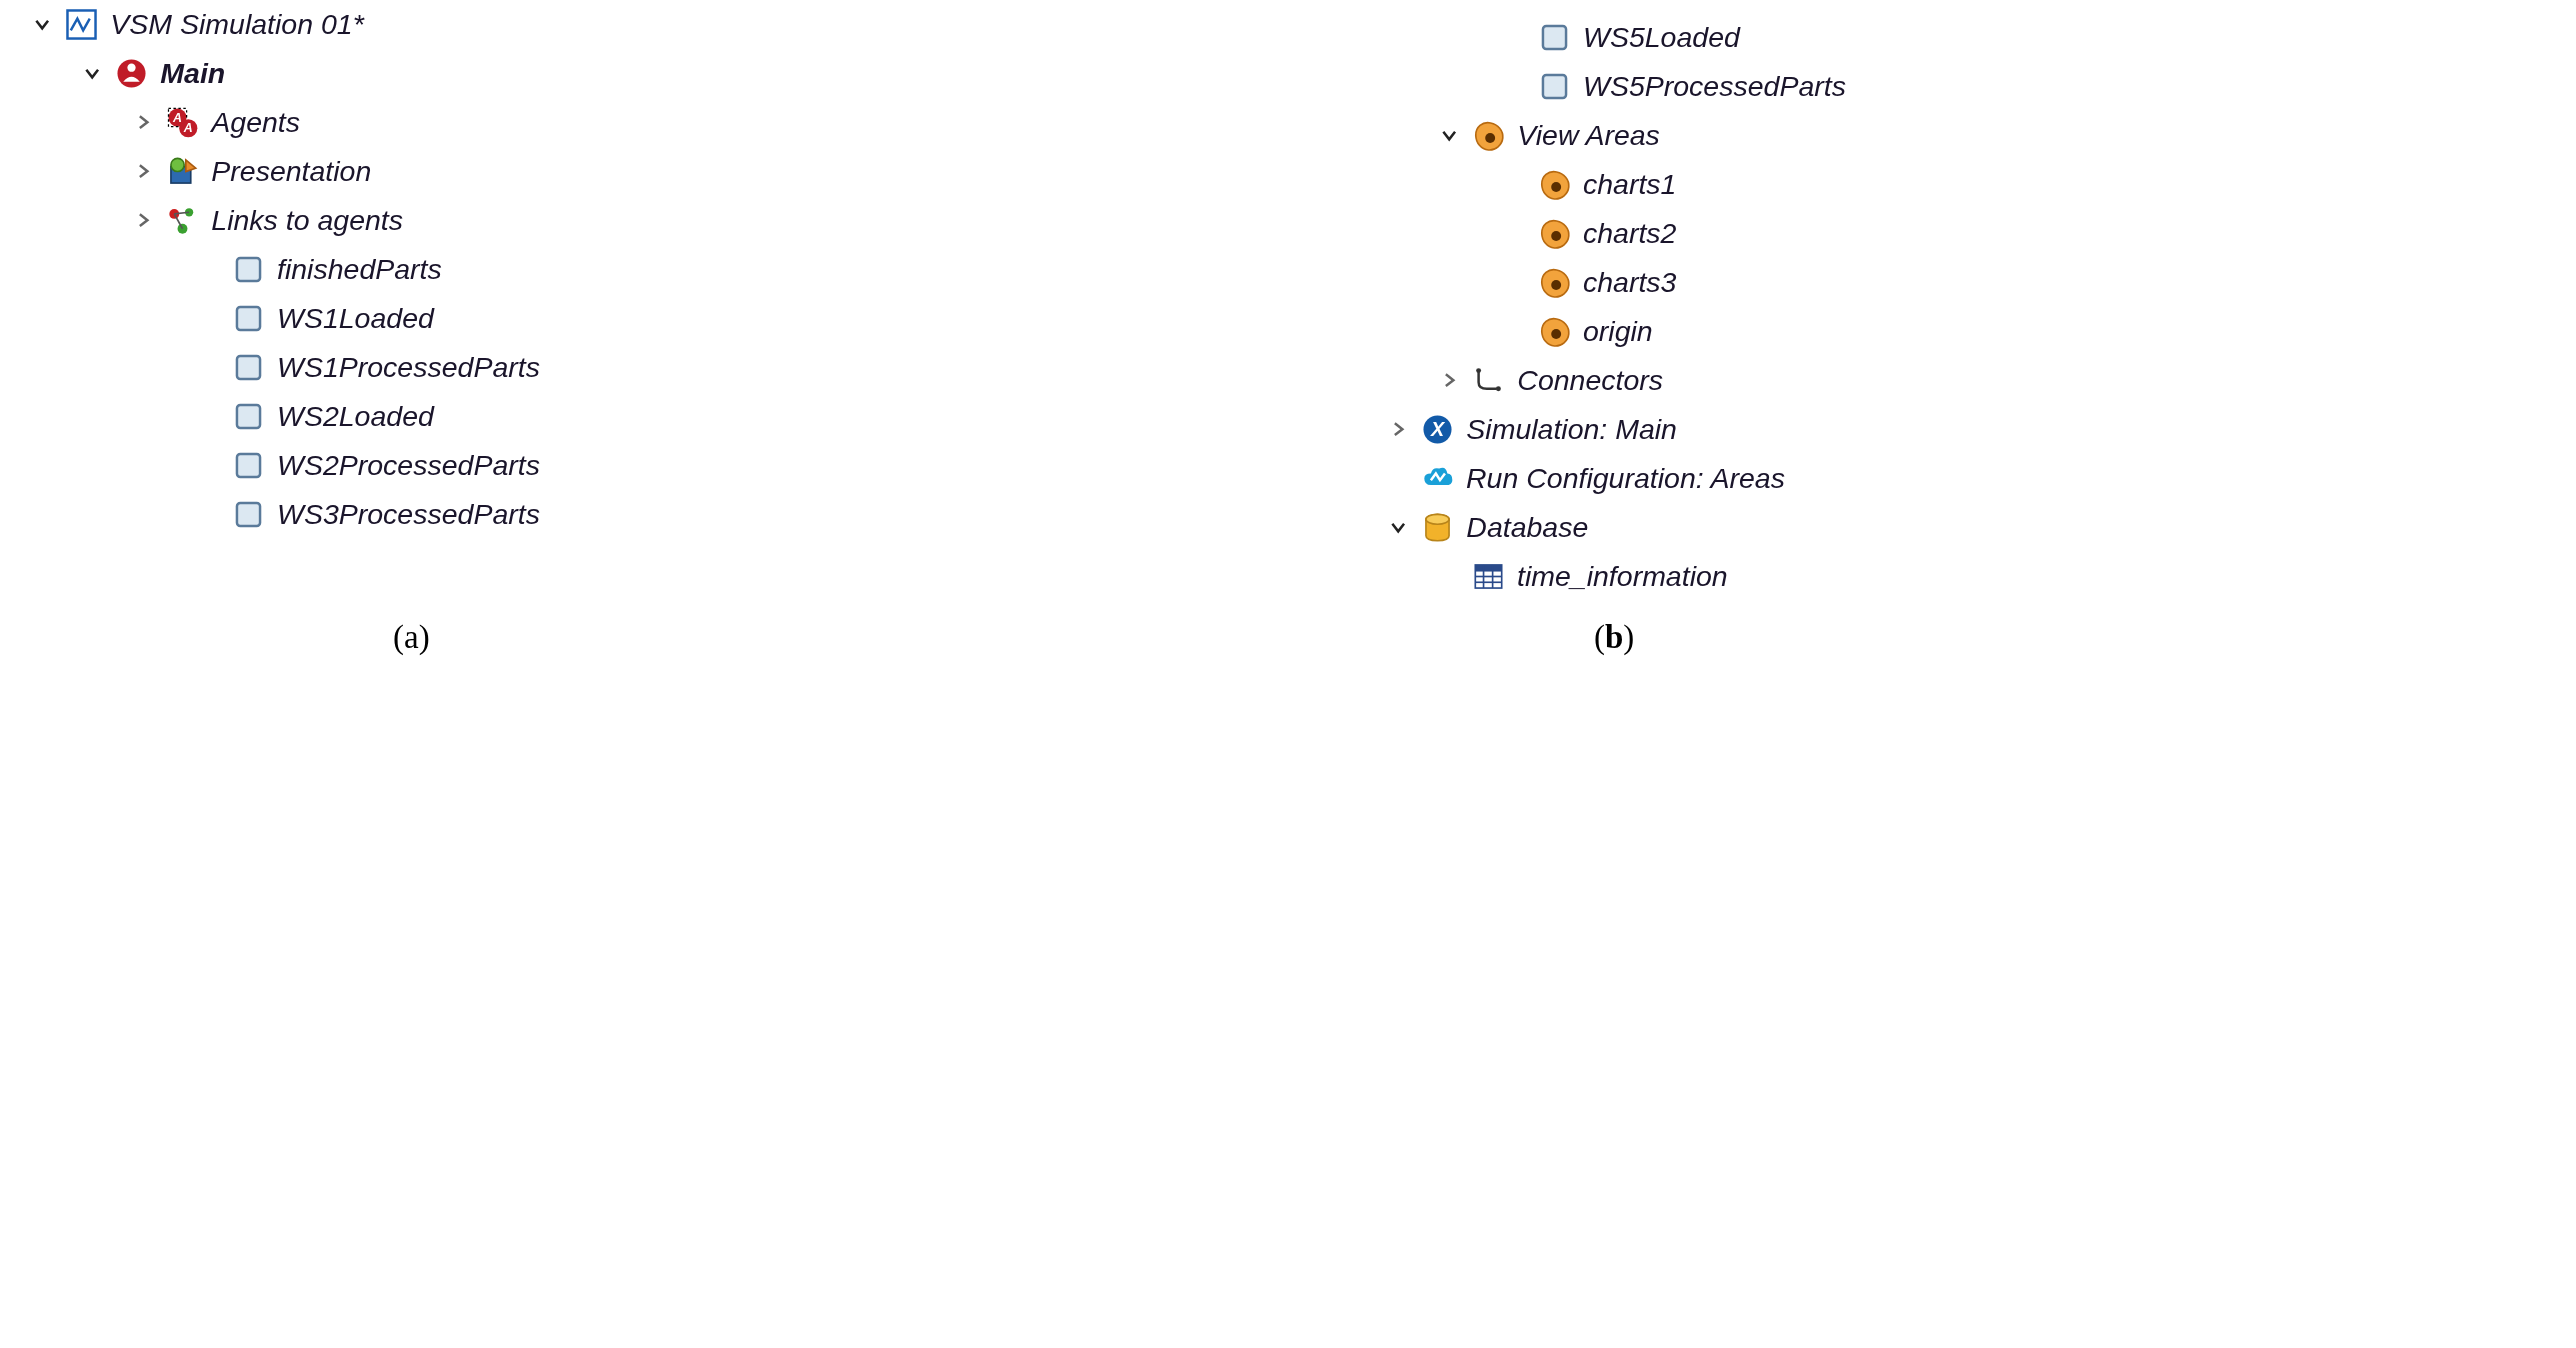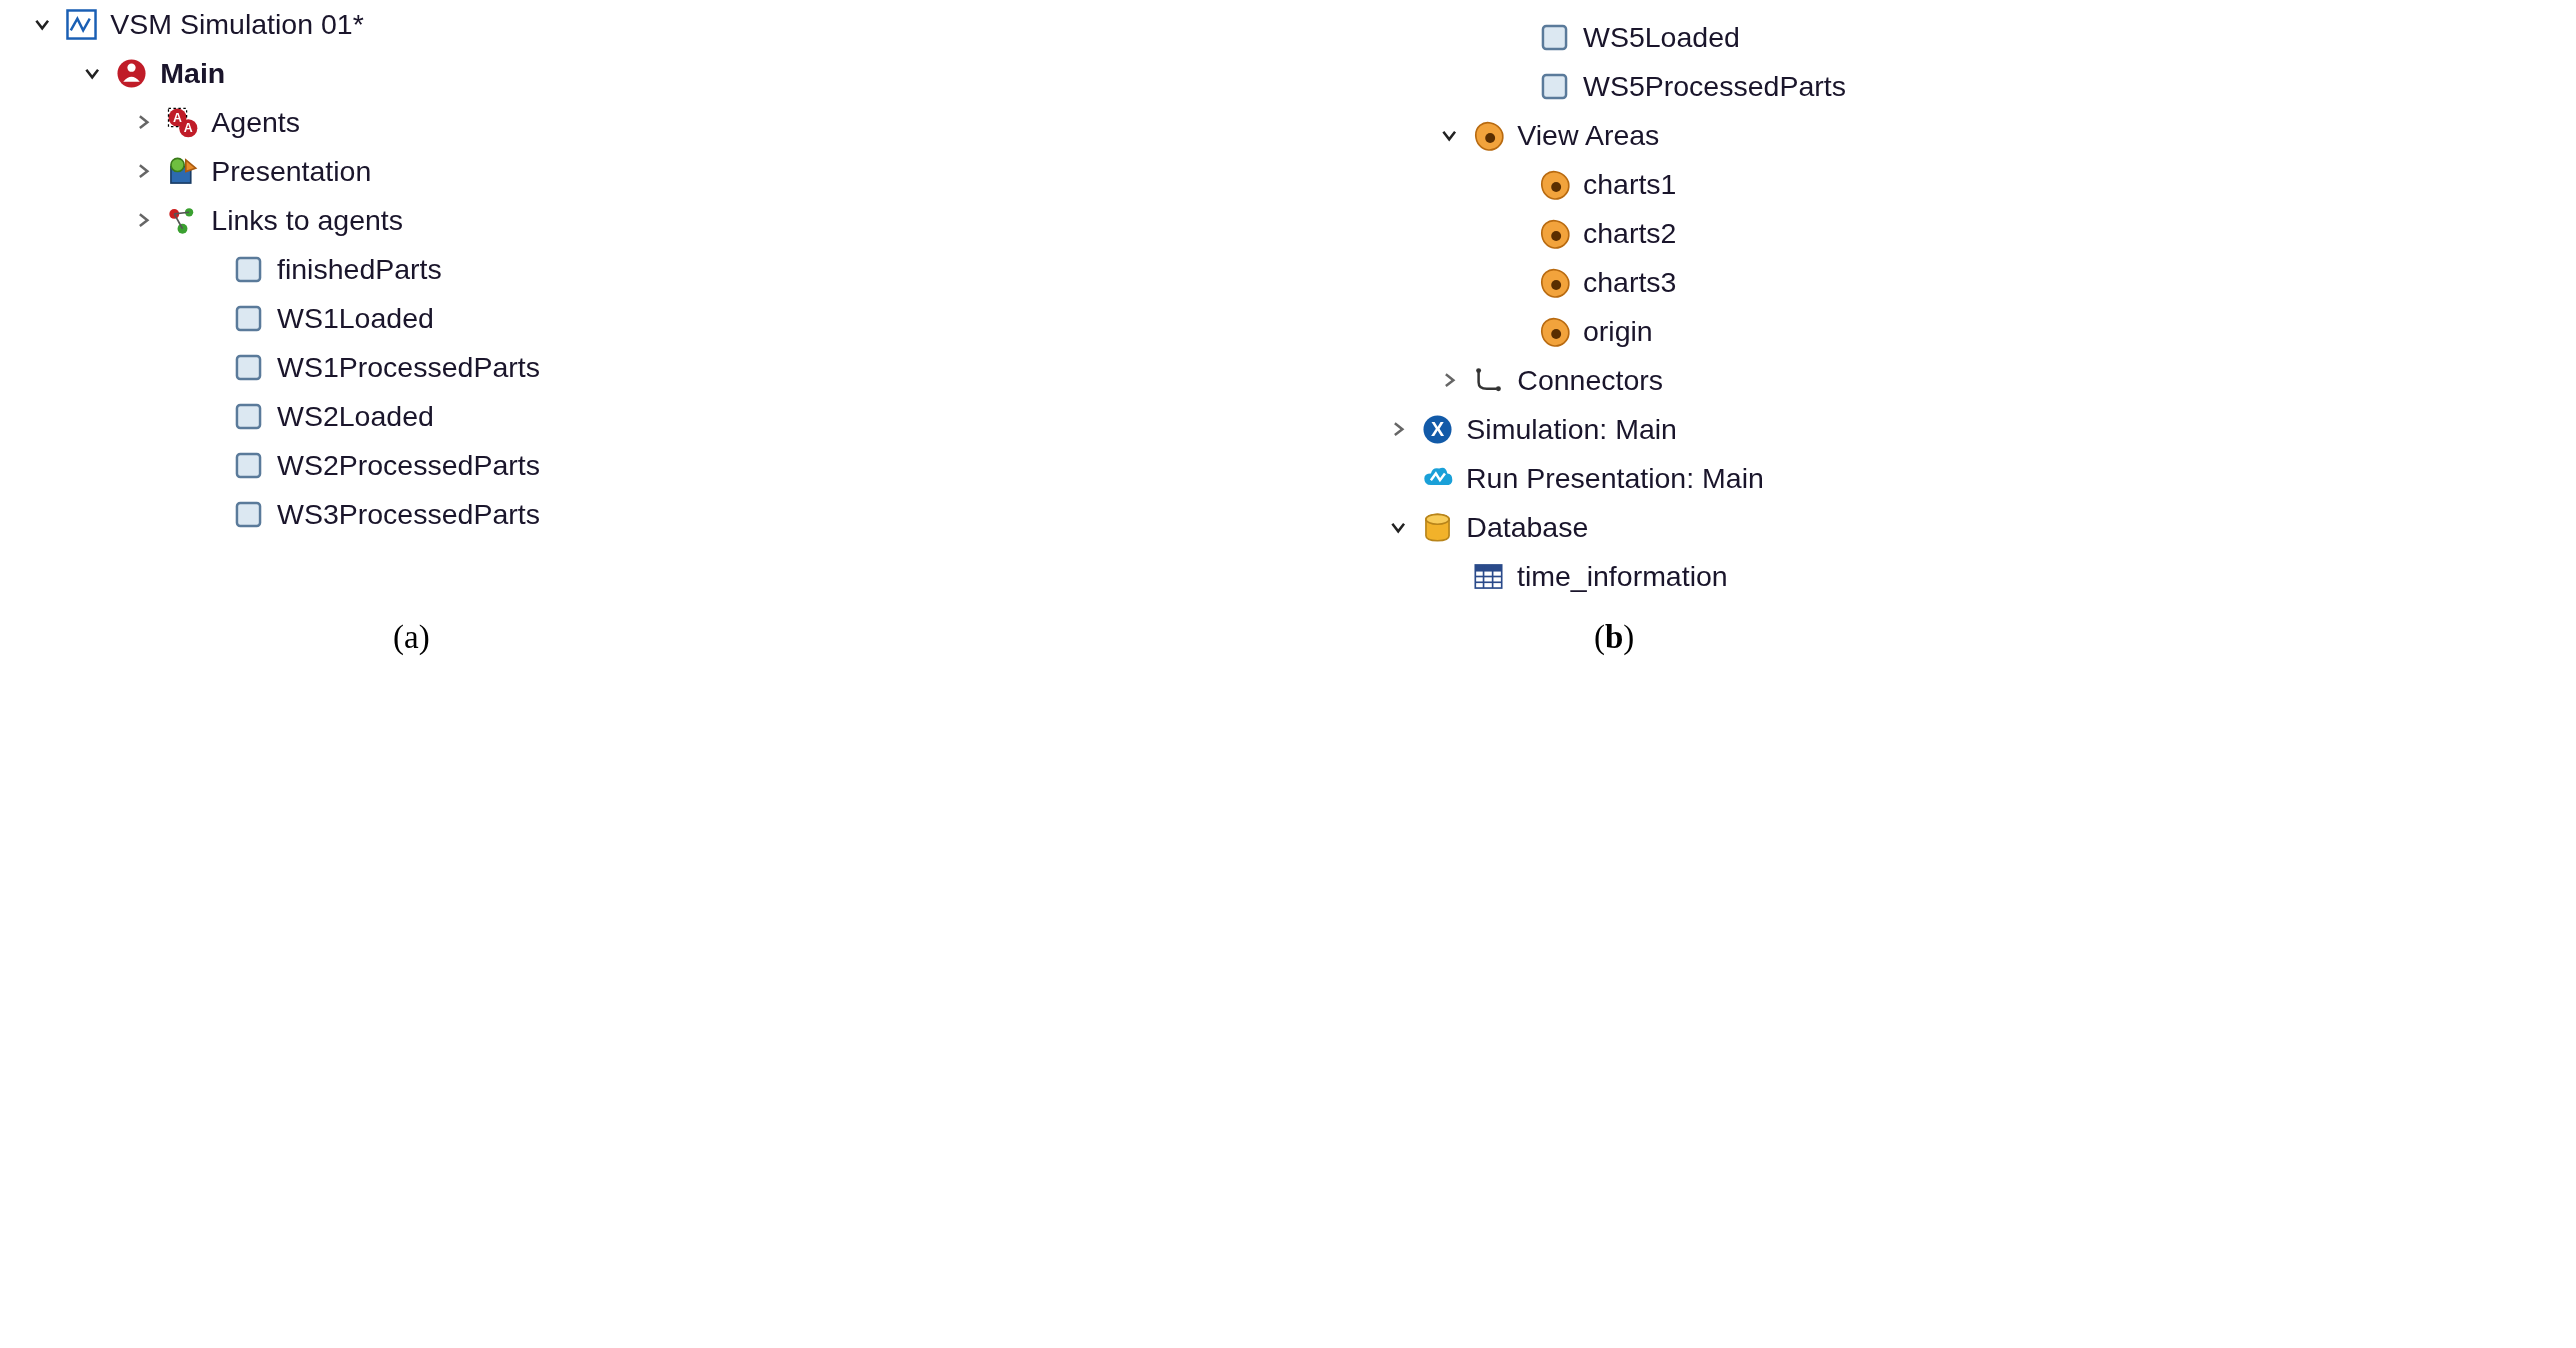--- a/index.html
+++ b/index.html
@@ -13,20 +13,21 @@
     height: 1348px;
   }
   .canvas {
     position: relative;
     width: 2576px;
     height: 1348px;
   }
   .col {
     position: absolute;
     top: 0;
+    font-style: italic;
   }
   .col-a { left: 0; width: 954px; }
   .col-b { left: 1306px; width: 954px; margin-top: 13px; }
   .row {
     display: flex;
     align-items: center;
     height: 49px;
     white-space: nowrap;
   }
   .indent { display: inline-block; }
@@ -433,21 +434,21 @@
     </div>
 
     <div class="row">
       <span class="indent w90"></span>
       <span class="twisty-spacer"></span>
       <span class="icon">
           <svg viewBox="0 0 40 40">
             <use href="#ic-cloud"></use>
           </svg>
         </span>
-      <span class="label">Run Presentation: Main</span>
+      <span class="label">Run Configuration: Areas</span>
     </div>
 
     <div class="row">
       <span class="indent w90"></span>
       <span class="twisty open">
           <svg viewBox="0 0 22 22">
             <use href="#chv-down"></use>
           </svg>
         </span>
       <span class="icon">

